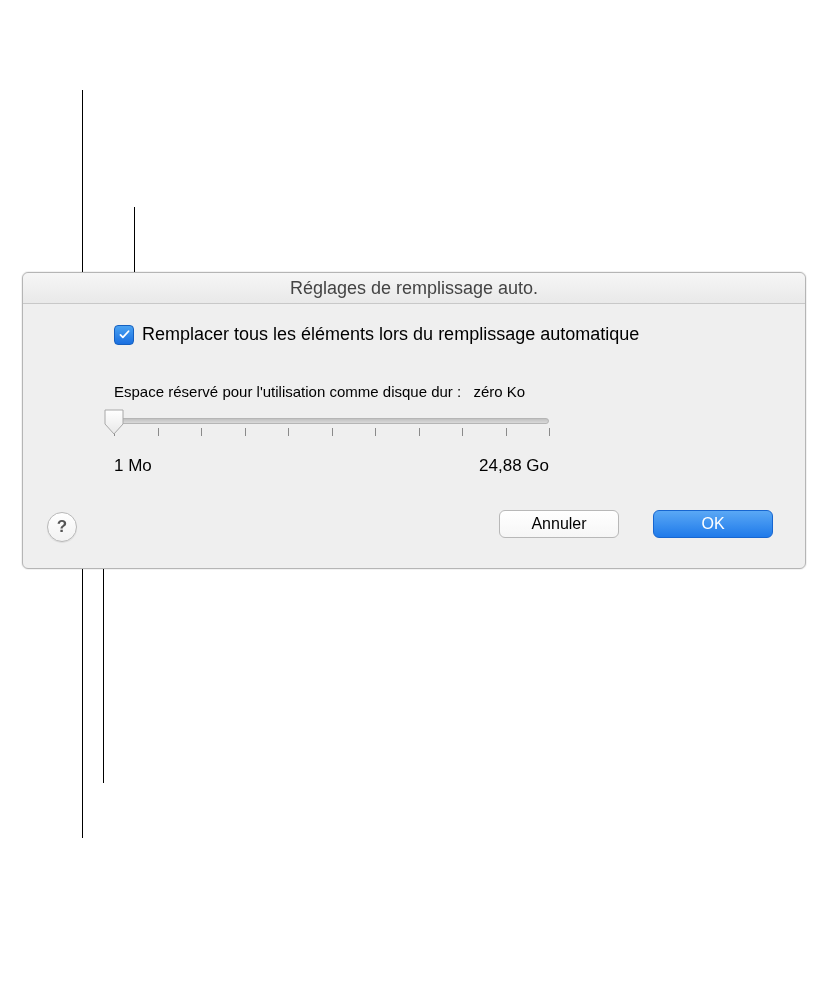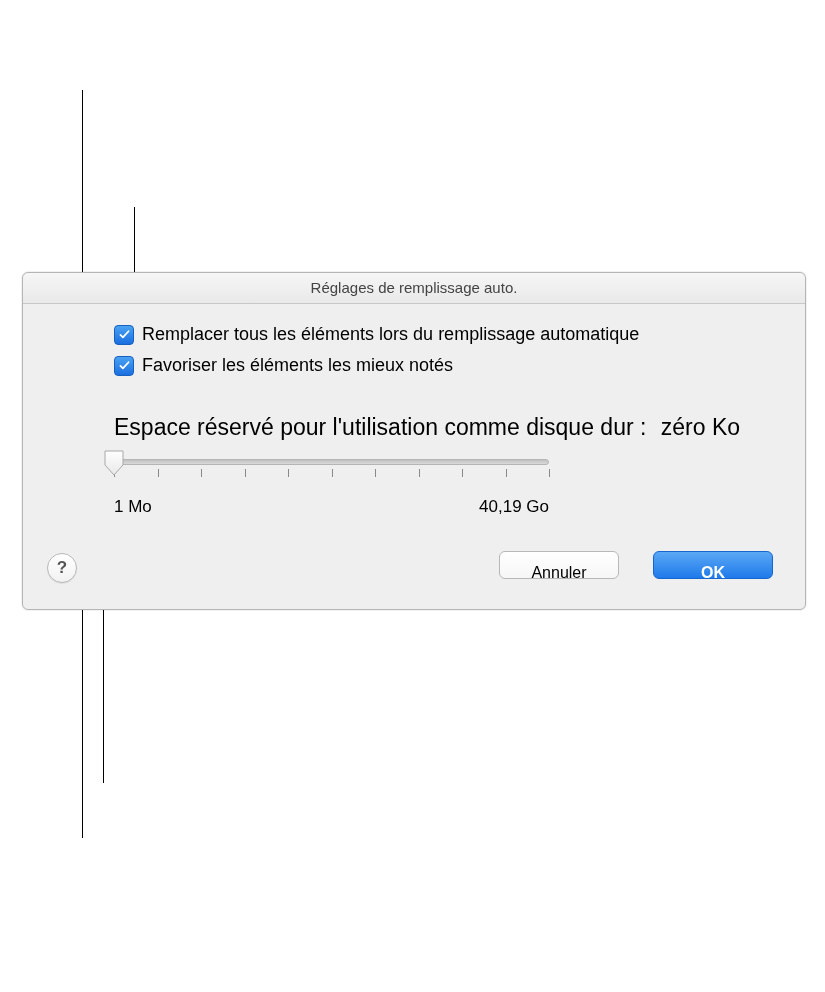--- a/index.html
+++ b/index.html
@@ -34,21 +34,21 @@
     border: 1px solid #b5b5b5;
     border-radius: 6px;
     background: #efefef;
     box-shadow: 0 0 0 1px rgba(0,0,0,0.05);
   }
 
   .dialog-titlebar {
     height: 30px;
     line-height: 30px;
     text-align: center;
-    font-size: 15px;
+    font-size: 18px;
     font-weight: 400;
     color: #444;
     border-bottom: 1px solid #c8c8c8;
     background: linear-gradient(#f6f6f6, #e9e9e9);
     border-top-left-radius: 6px;
     border-top-right-radius: 6px;
   }
 
   .dialog-body {
     padding: 20px 26px 22px 26px;
@@ -83,21 +83,21 @@
     font-size: 18px;
     color: #000;
   }
 
   
   .slider-section {
     margin-left: 65px;
     margin-top: 38px;
   }
   .slider-label-row {
-    font-size: 23px;
+    font-size: 15px;
     margin-bottom: 10px;
   }
   .slider-label-row .value {
     margin-left: 8px;
   }
 
   .slider-track-wrap {
     position: relative;
     width: 435px;
     height: 40px;
@@ -174,38 +174,38 @@
     font-weight: 600;
     color: #555;
   }
 
   .btn {
     position: absolute;
     top: 0;
     height: 28px;
     line-height: 26px;
     min-width: 120px;
-    padding: 8px 22px;
+    padding: 0 22px;
     text-align: center;
     font-size: 16px;
     border-radius: 6px;
     box-sizing: border-box;
   }
   .btn-default {
     right: 160px;
     background: linear-gradient(#ffffff, #f6f6f6);
     border: 1px solid #b8b8b8;
     color: #000;
   }
   .btn-primary {
     right: 6px;
     background: linear-gradient(#5aa8f5, #1f7aea);
     border: 1px solid #1766d0;
     color: #fff;
-    font-weight: 700;
+    font-weight: 400;
     margin-left: 43px;
   }
 
 </style>
 </head>
 <body>
 
 <div class="callout-v" style="left:82px; top:90px; height:305px;"></div>
 <div class="callout-h" style="left:82px; top:394px; width:26px;"></div>
 
@@ -225,28 +225,20 @@
     <div class="checkbox-row">
       <span class="checkbox">
         <svg viewBox="0 0 16 16">
             <path d="M3 8.5l3 3 7-7.5" stroke="#fff" stroke-width="2.2" fill="none" stroke-linecap="round" stroke-linejoin="round"></path>
           </svg>
       </span>
       <span class="checkbox-label">Remplacer tous les éléments lors du remplissage automatique</span>
     </div>
 
 
-    <div class="checkbox-row">
-      <span class="checkbox">
-        <svg viewBox="0 0 16 16">
-            <path d="M3 8.5l3 3 7-7.5" stroke="#fff" stroke-width="2.2" fill="none" stroke-linecap="round" stroke-linejoin="round"></path>
-          </svg>
-      </span>
-      <span class="checkbox-label">Favoriser les éléments les mieux notés</span>
-    </div>
 
     <div class="slider-section">
       <div class="slider-label-row">
         <span>Espace réservé pour l'utilisation comme disque dur :</span>
         <span class="value">zéro Ko</span>
       </div>
 
       <div class="slider-track-wrap">
         <div class="slider-track"></div>
         <div class="slider-ticks">
@@ -270,21 +262,21 @@
                 <stop offset="0" stop-color="#ffffff"></stop>
                 <stop offset="1" stop-color="#e8e8e8"></stop>
               </linearGradient>
             </defs>
           </svg>
         </div>
       </div>
 
       <div class="slider-minmax">
         <span class="slider-min">1 Mo</span>
-        <span class="slider-max">40,19 Go</span>
+        <span class="slider-max">24,88 Go</span>
       </div>
     </div>
 
     <div class="bottom-row">
       <div class="help-button">
         <span>?</span>
       </div>
       <div class="btn btn-default">Annuler</div>
       <div class="btn btn-primary">OK</div>
     </div>

